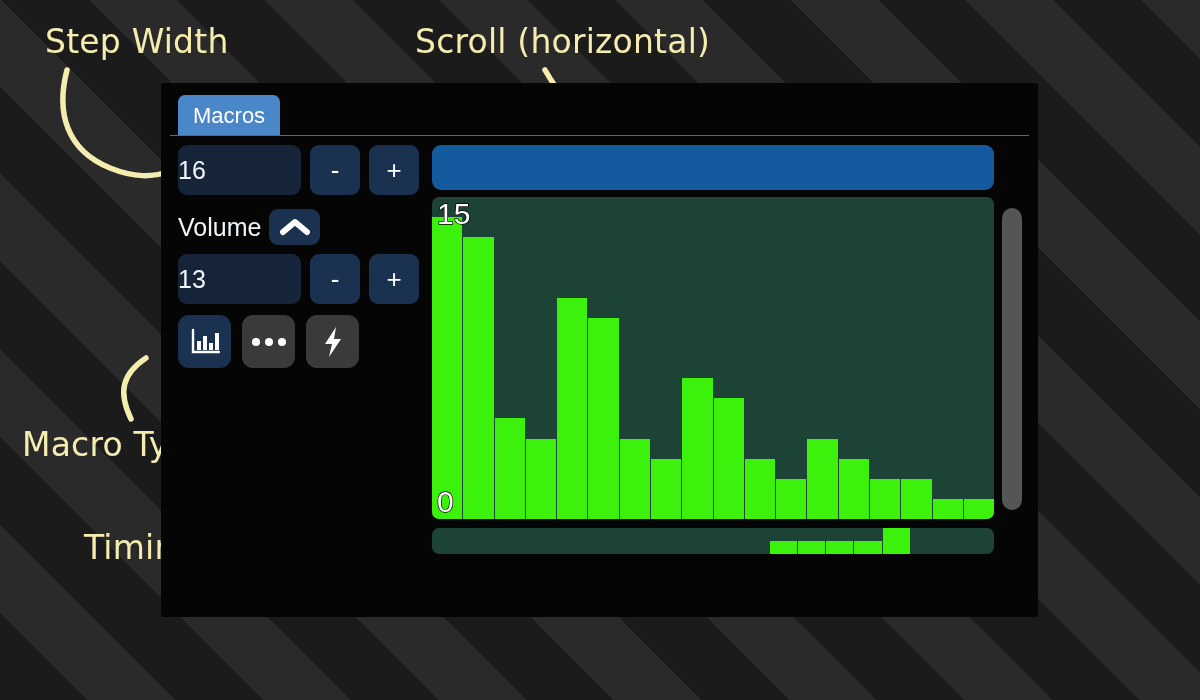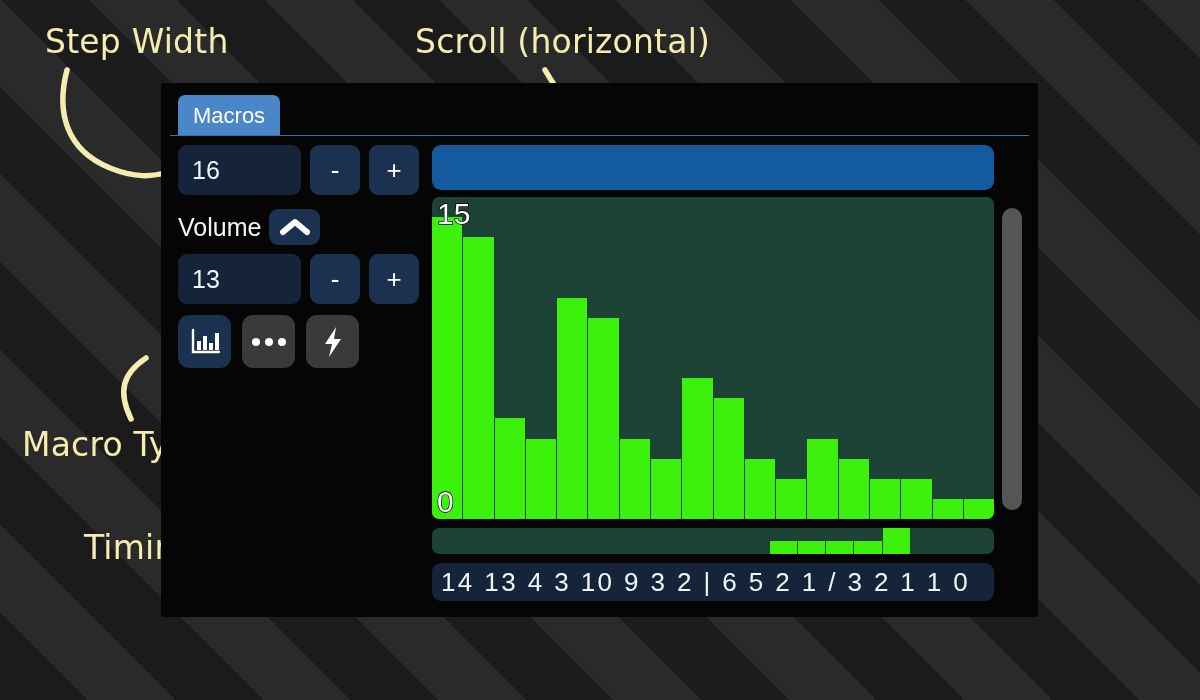--- a/index.html
+++ b/index.html
@@ -105,21 +105,20 @@
     gap: 9px;
     margin-bottom: 9px;
   }
   .num-field {
     width: 123px;
     height: 50px;
     background: #16243a;
     border-radius: 9px;
     display: flex;
     align-items: center;
-    padding-left: 14px;
     box-sizing: border-box;
     color: #f2f5f8;
     font-size: 25px;
   }
   .step-btn {
     width: 50px;
     height: 50px;
     background: #1b3150;
     border-radius: 9px;
     display: flex;
@@ -439,17 +438,16 @@
             <div class="mini-bar" style="height: 50%;"></div>
             <div class="mini-bar" style="height: 50%;"></div>
             <div class="mini-bar" style="height: 50%;"></div>
             <div class="mini-bar" style="height: 100%;"></div>
             <div class="mini-bar" style="height: 0%;"></div>
             <div class="mini-bar" style="height: 0%;"></div>
             <div class="mini-bar" style="height: 0%;"></div>
           </div>
       </div>
 
-      <div id="values-strip">14 13 4 3 10 9 3 2 | 6 5 2 1 / 3 2 1 1 0</div>
 
     </div>
   </div>
 </div>
 
 </body></html>

